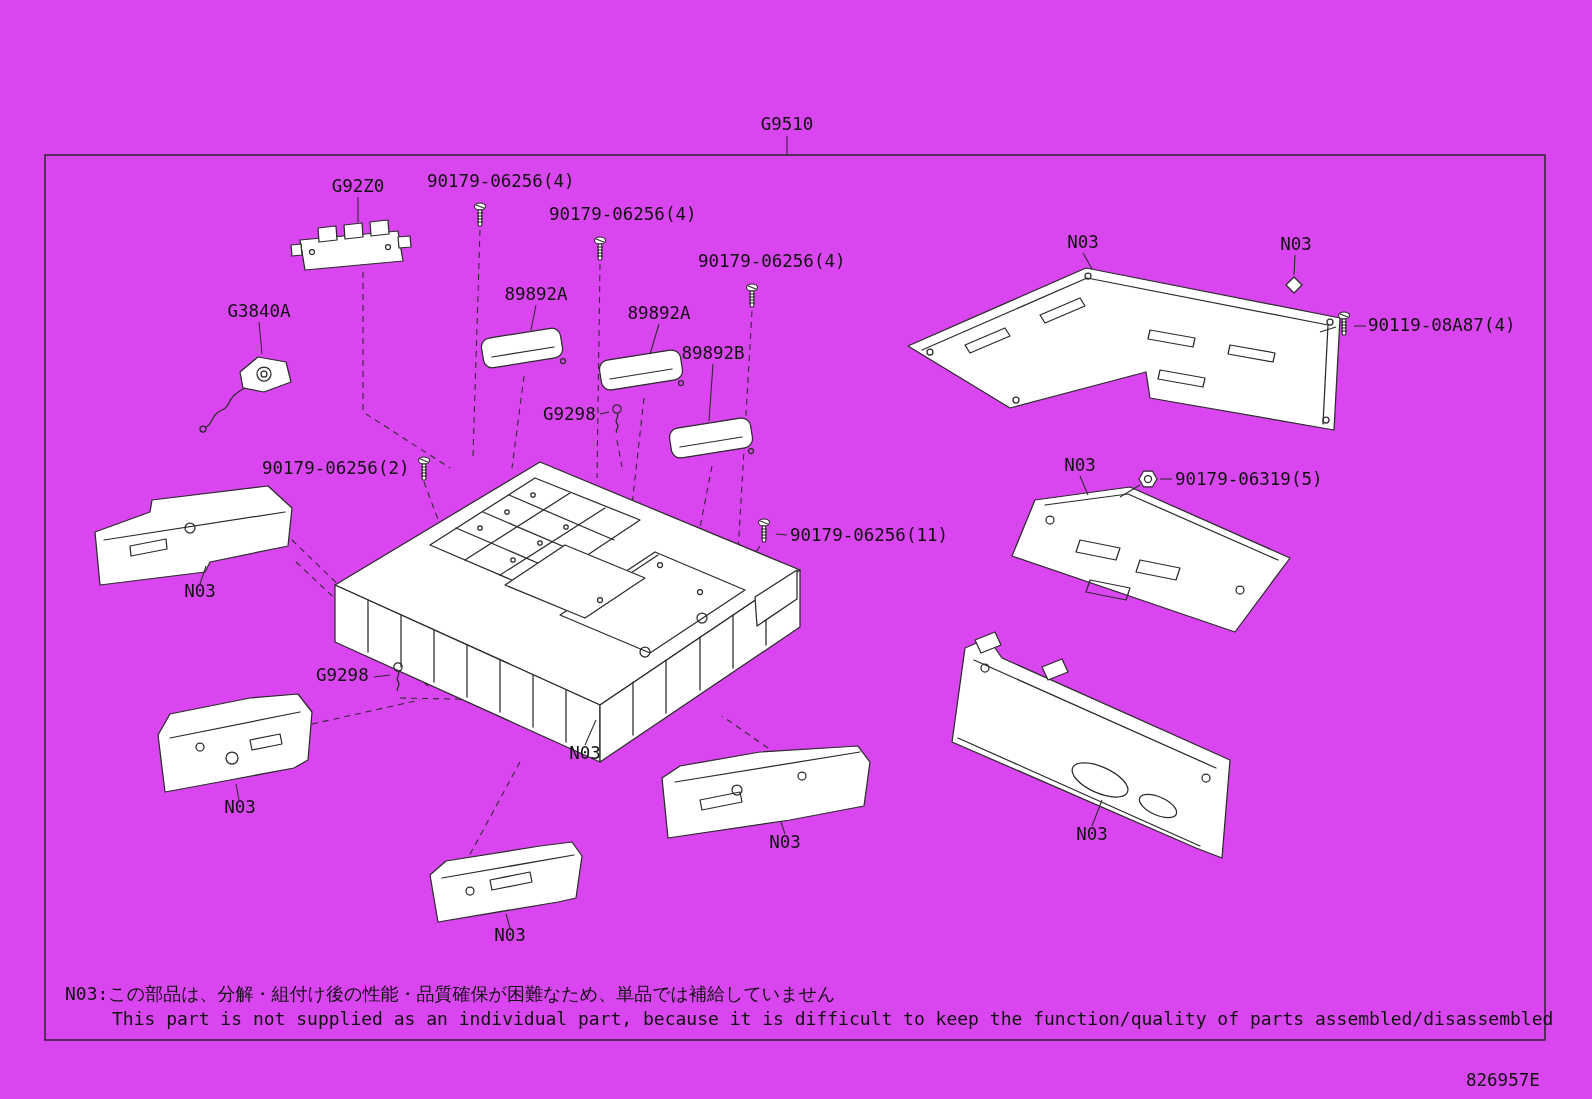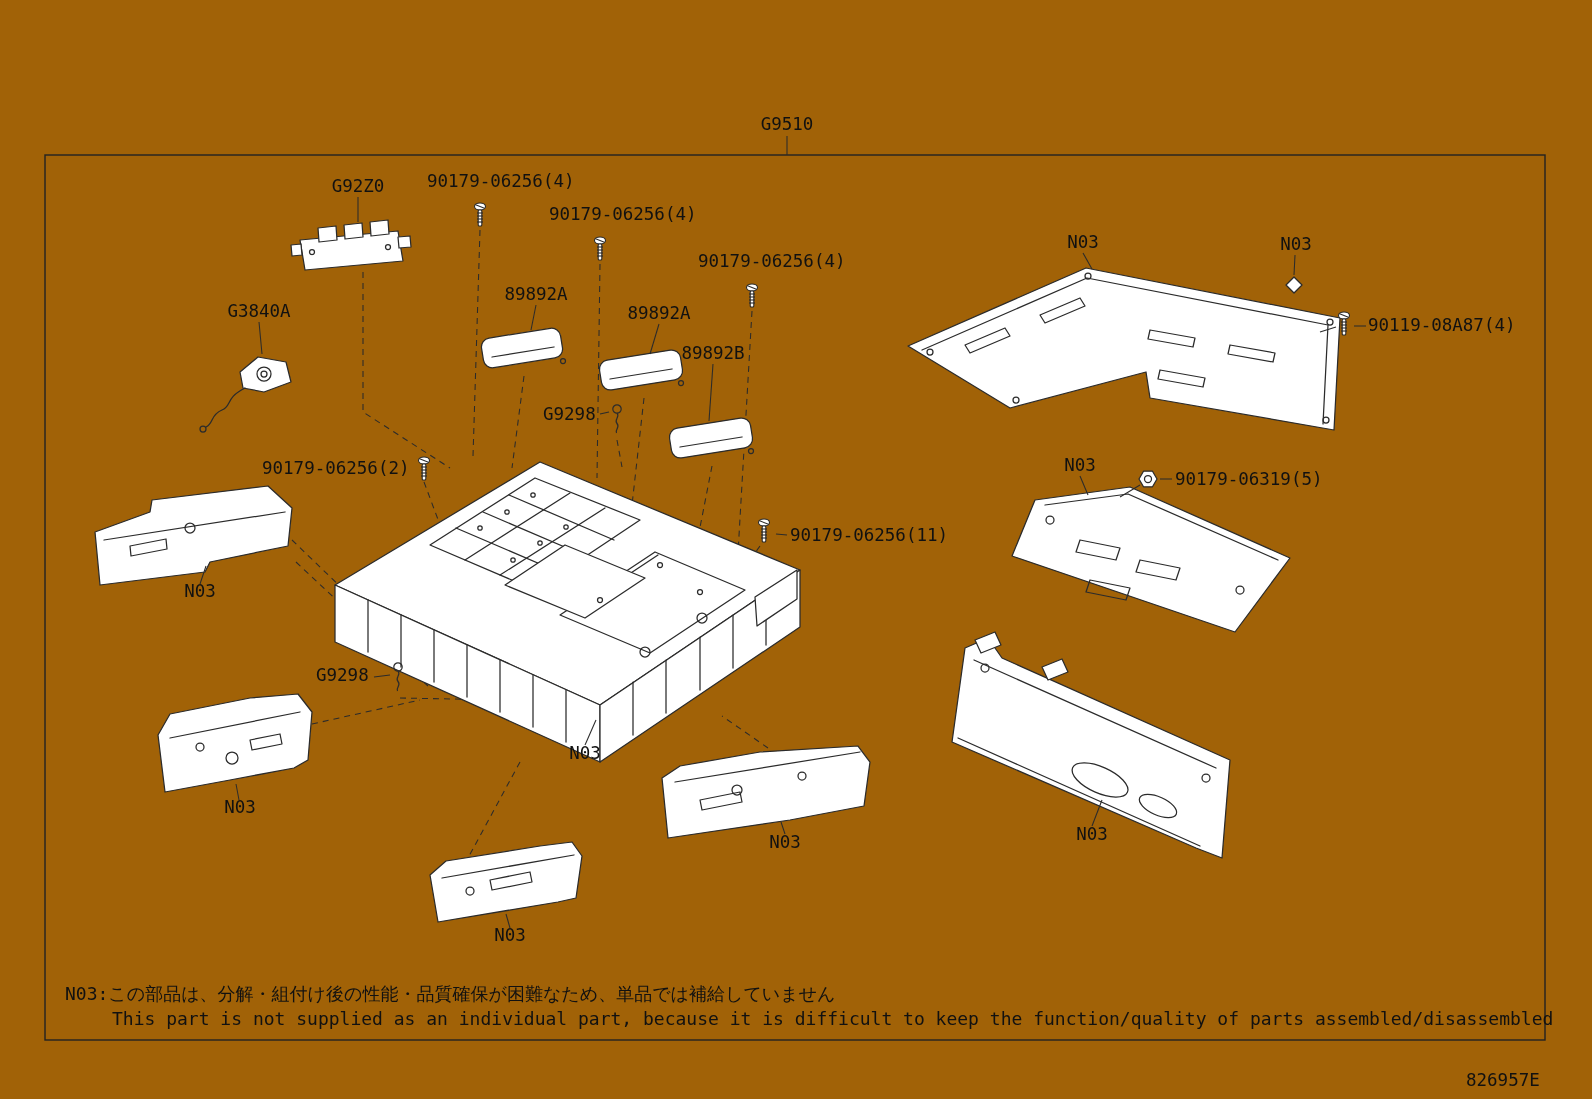--- a/index.html
+++ b/index.html
@@ -1,16 +1,16 @@
 <!DOCTYPE html>
 <html><head>
 <meta charset="utf-8">
 <style>
   html,body{margin:0;padding:0;background:#ffffff;}
-  .stage{position:relative;width:1592px;height:1099px;background:#a16207;overflow:hidden;
+  .stage{position:relative;width:1592px;height:1099px;background:#d946ef;overflow:hidden;
          font-family:"DejaVu Sans Mono",monospace;}
   svg{position:absolute;left:0;top:0;}
   .lbl{font-family:"DejaVu Sans Mono",monospace;font-size:17.5px;fill:#111;}
   .mid{text-anchor:middle;}
   .foot{font-family:"DejaVu Sans Mono",monospace;font-size:18px;fill:#111;}
   .art{stroke:#2b2b2b;stroke-width:1.25;fill:none;stroke-linejoin:round;stroke-linecap:round;}
   .part{fill:#ffffff;stroke:#2b2b2b;stroke-width:1.25;stroke-linejoin:round;}
   .dash{stroke:#2b2b2b;stroke-width:1.05;fill:none;stroke-dasharray:6 5;}
   .leader{stroke:#2b2b2b;stroke-width:1.05;fill:none;}
   .frame{fill:none;stroke:#222;stroke-width:1.4;}

